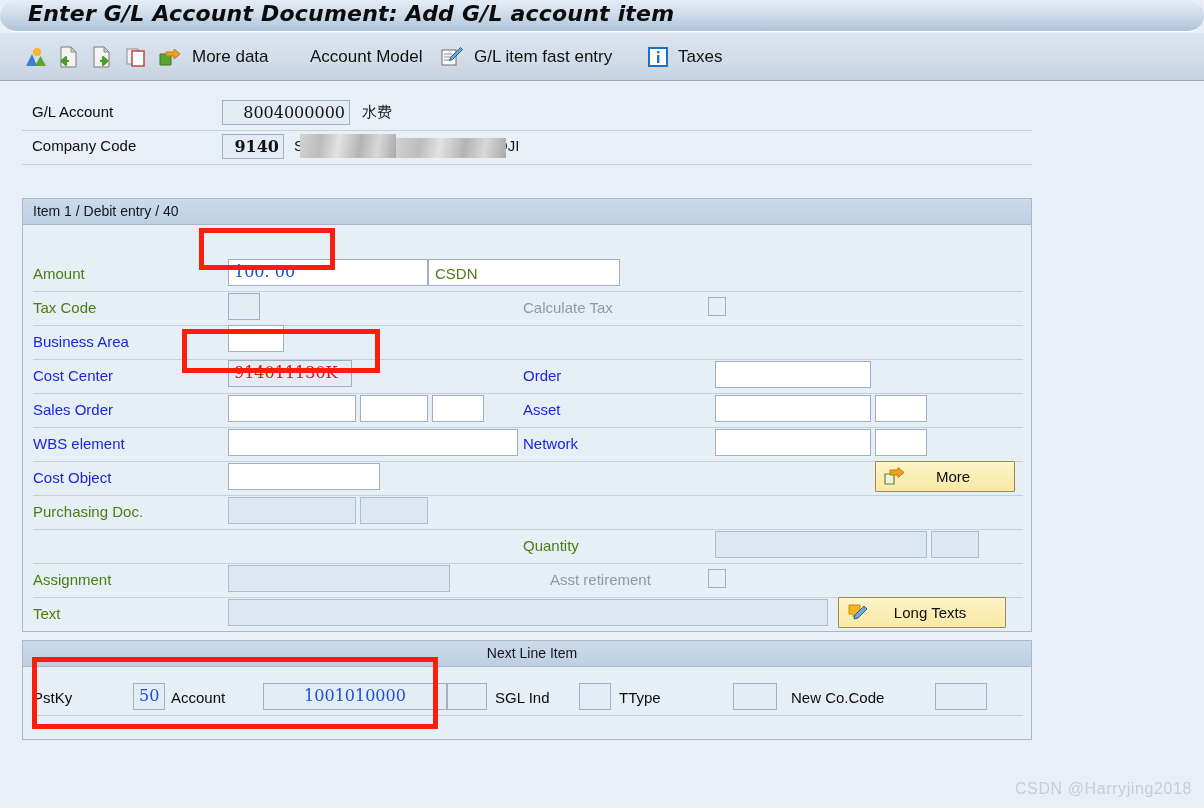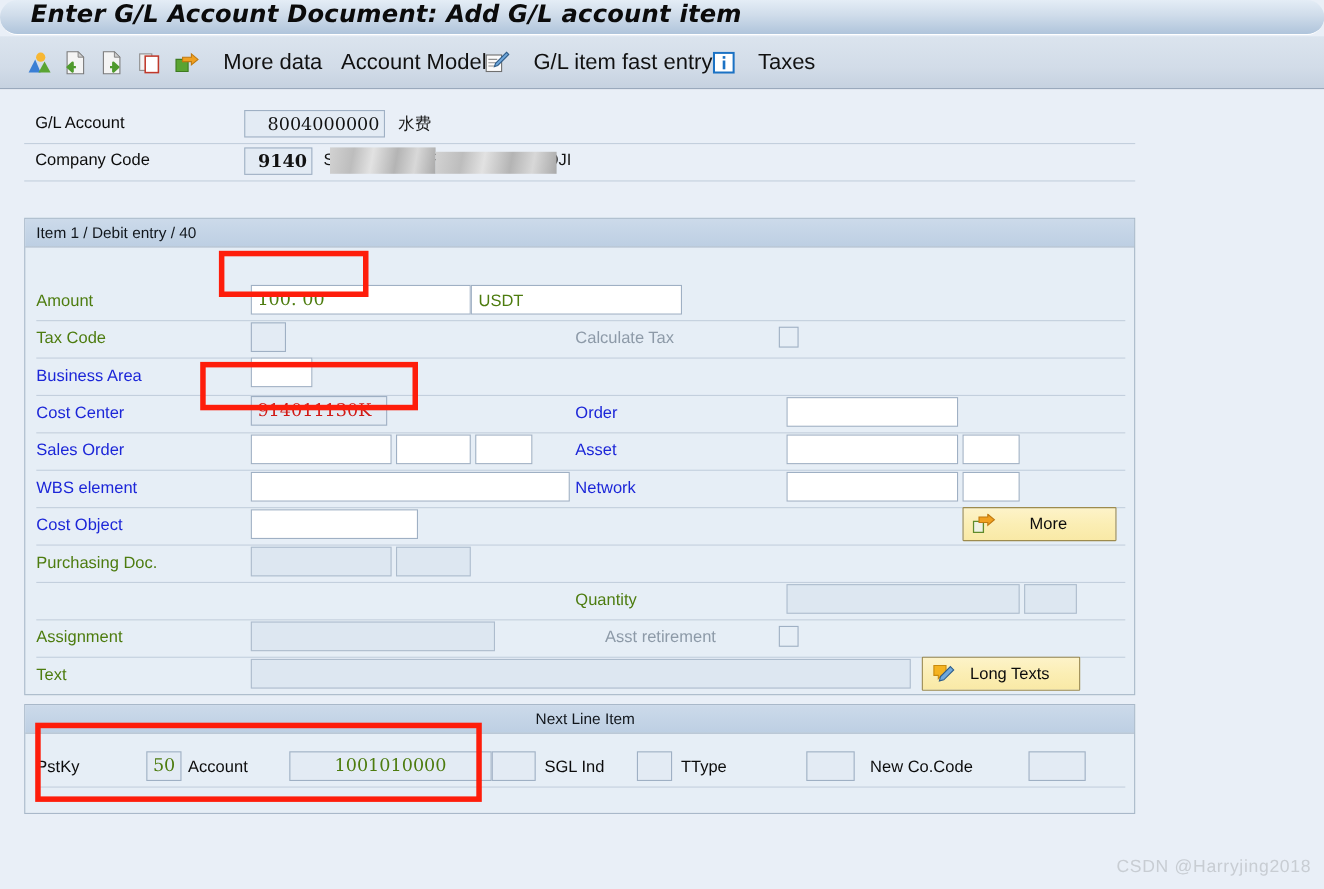--- a/index.html
+++ b/index.html
@@ -46,23 +46,23 @@
     width: 1204px; height: 48px;
     background: linear-gradient(to bottom, #dbe4ee 0%, #d2dce8 60%, #c6d2e0 100%);
     border-bottom: 1px solid #9aa9bc;
     box-sizing: border-box;
   }
   .tb-item {
     position: absolute;
     top: 0; height: 48px;
     display: flex;
     align-items: center;
-    gap: 21px;
-    white-space: nowrap;
-    font-size: 20px;
+    gap: 10px;
+    white-space: nowrap;
+    font-size: 17px;
     color: #111;
   }
   .tb-icon { width: 24px; height: 24px; display:block; }
 
   
   .hdr {
     position: absolute;
     left: 22px;
     width: 1010px;
   }
@@ -147,21 +147,21 @@
     height: 27px;
   }
   .fld.dis { background: #dde7f1; border-color: #adbccd; }
   .fld.flat { background: #e3ebf4; border-color: #9fb0c4; }
   .fld .txt {
     display: block;
     font-family: "DejaVu Serif", serif;
     font-size: 16px;
     line-height: 24px;
     padding: 0 5px;
-    color: #4d7c0f;
+    color: #1d4ed8;
     white-space: nowrap;
   }
   .fld .txt.red { color: #d01a16; }
 
   .chk {
     position: absolute;
     width: 18px; height: 19px;
     background: #e6eef6;
     border: 1px solid #9fb0c4;
     box-sizing: border-box;
@@ -311,21 +311,21 @@
 
 <div class="panel" style="top:198px; height:434px;">
   <div class="panel-head">Item 1 / Debit entry / 40</div>
   <div class="panel-body" style="height:406px;">
 
     <span class="lbl" style="left:10px; top:40px;">Amount</span>
     <span class="fld" style="left:205px; top:34px; width:200px;">
       <span class="txt">100. 00</span>
     </span>
     <span class="fld" style="left:405px; top:34px; width:192px;"></span>
-    <span class="lbl" style="left:412px; top:40px;">USDT</span>
+    <span class="lbl" style="left:412px; top:40px;">CSDN</span>
     <div class="rule" style="top:66px;"></div>
 
     <span class="lbl" style="left:10px; top:74px;">Tax Code</span>
     <span class="fld flat" style="left:205px; top:68px; width:32px;">
       <span class="txt"></span>
     </span>
     <span class="lbl dis" style="left:500px; top:74px;">Calculate Tax</span>
     <span class="chk" style="left:685px; top:72px;"></span>
     <div class="rule" style="top:100px;"></div>
 
@@ -415,21 +415,21 @@
       <span class="txt"></span>
     </span>
     <span class="lbl dis" style="left:500px; top:346px;margin-left:27px;">Asst retirement</span>
     <span class="chk" style="left:685px; top:344px;"></span>
     <div class="rule" style="top:372px;"></div>
 
     <span class="lbl" style="left:10px; top:380px;">Text</span>
     <span class="fld dis" style="left:205px; top:374px; width:600px;">
       <span class="txt"></span>
     </span>
-    <div class="btn" style="left:815px; top:372px; width:144px; height:31px;">
+    <div class="btn" style="left:815px; top:372px; width:168px; height:31px;">
       <span class="bicon">
         <svg viewBox="0 0 22 20" width="22" height="20">
           <path d="M2 2 h11 v9 l-4 0 l-3 3 v-3 h-4 Z" fill="#f5b320" stroke="#c88a0c" stroke-width="1"></path>
           <path d="M17 3 l3 3 l-9 9 l-4 1 l1 -4 Z" fill="#6fa8dc" stroke="#2f5d8a" stroke-width="1"></path>
         </svg>
       </span>
       <span class="blabel">Long Texts</span>
     </div>
 
   </div>

